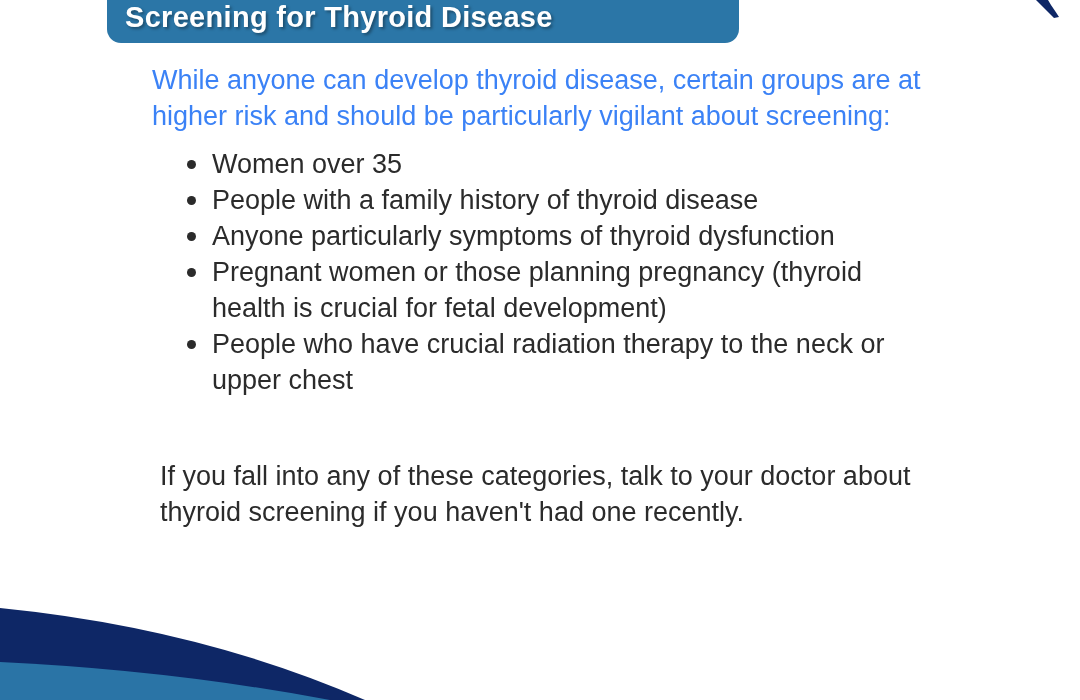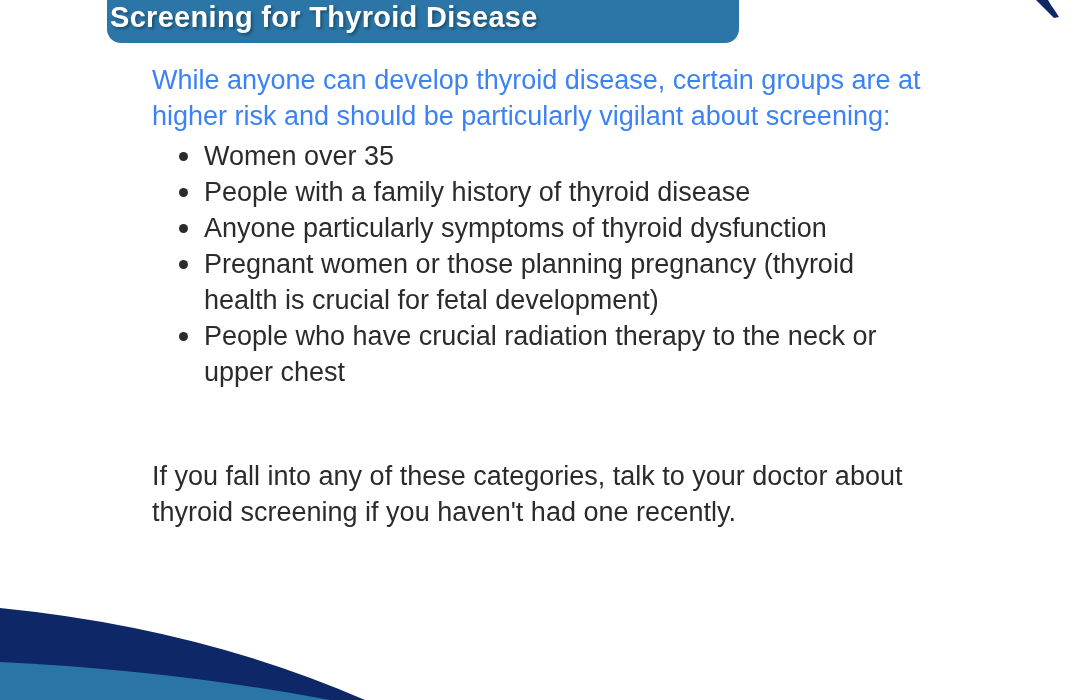--- a/index.html
+++ b/index.html
@@ -21,21 +21,21 @@
     display: flex;
     align-items: center;
     padding-top: 17px;
     box-sizing: border-box;
   }
   .banner-title {
     color: #ffffff;
     font-size: 29px;
     font-weight: bold;
     letter-spacing: 0.3px;
-    padding-left: 3px;
+    padding-left: 18px;
     text-shadow: 2px 2px 3px rgba(0,0,0,0.35);
     white-space: nowrap;
   }
 
   
   .corner-swoosh {
     position: absolute;
     top: 0; right: 0;
     width: 80px; height: 40px;
   }
@@ -48,40 +48,40 @@
   .intro {
     position: absolute;
     left: 152px; top: 62px;
     font-size: 27px;
     line-height: 36px;
     color: #3b82f6;
   }
   .bullet-list {
     position: absolute;
     left: 152px; top: 134px;
-    margin: 4px; padding: 0;
+    margin: 12px; padding: 0;
     list-style: none;
     font-size: 27px;
     line-height: 36px;
     color: #2b2b2b;
   }
   .bullet-list li {
     position: relative;
     padding-left: 48px;
   }
   .bullet-list li .dot {
     position: absolute;
     left: 23px; top: 14px;
     width: 9px; height: 9px;
     border-radius: 50%;
     background: #2b2b2b;
   }
   .closing {
     position: absolute;
-    left: 152px; top: 458px;
+    left: 160px; top: 458px;
     font-size: 27px;
     line-height: 36px;
     color: #2b2b2b;
   }
 
   
   .bottom-waves {
     position: absolute;
     left: 0; bottom: 0;
     width: 1080px; height: 100px;

